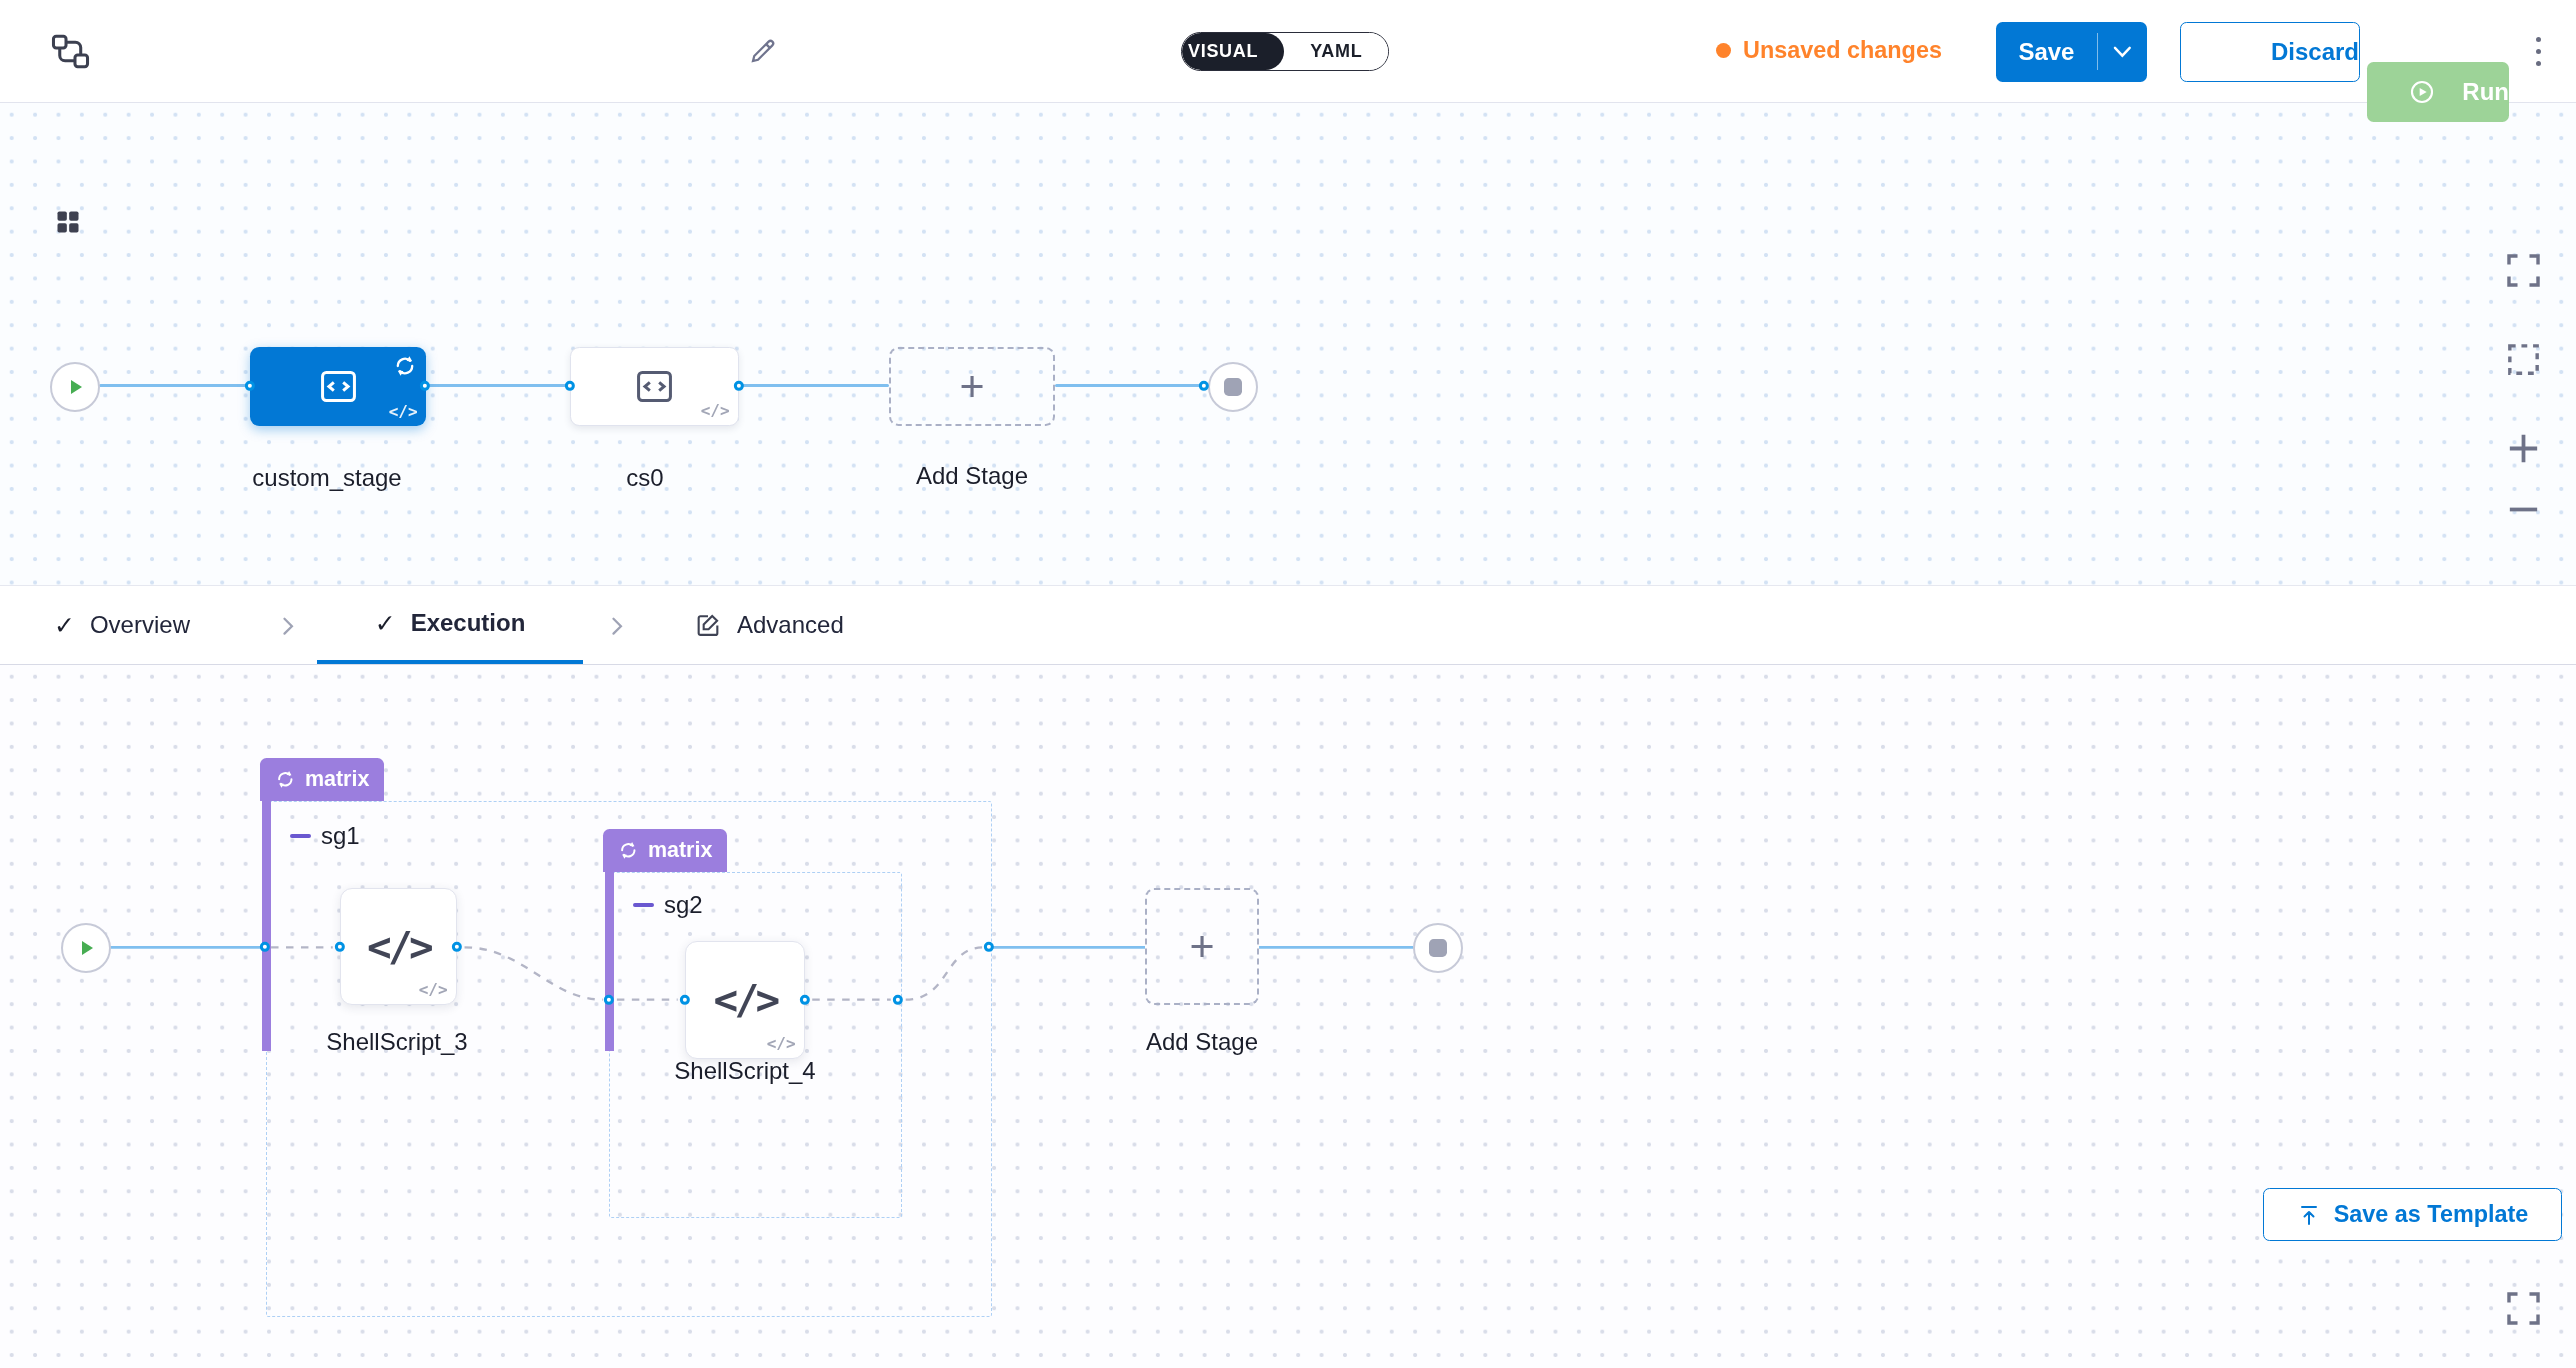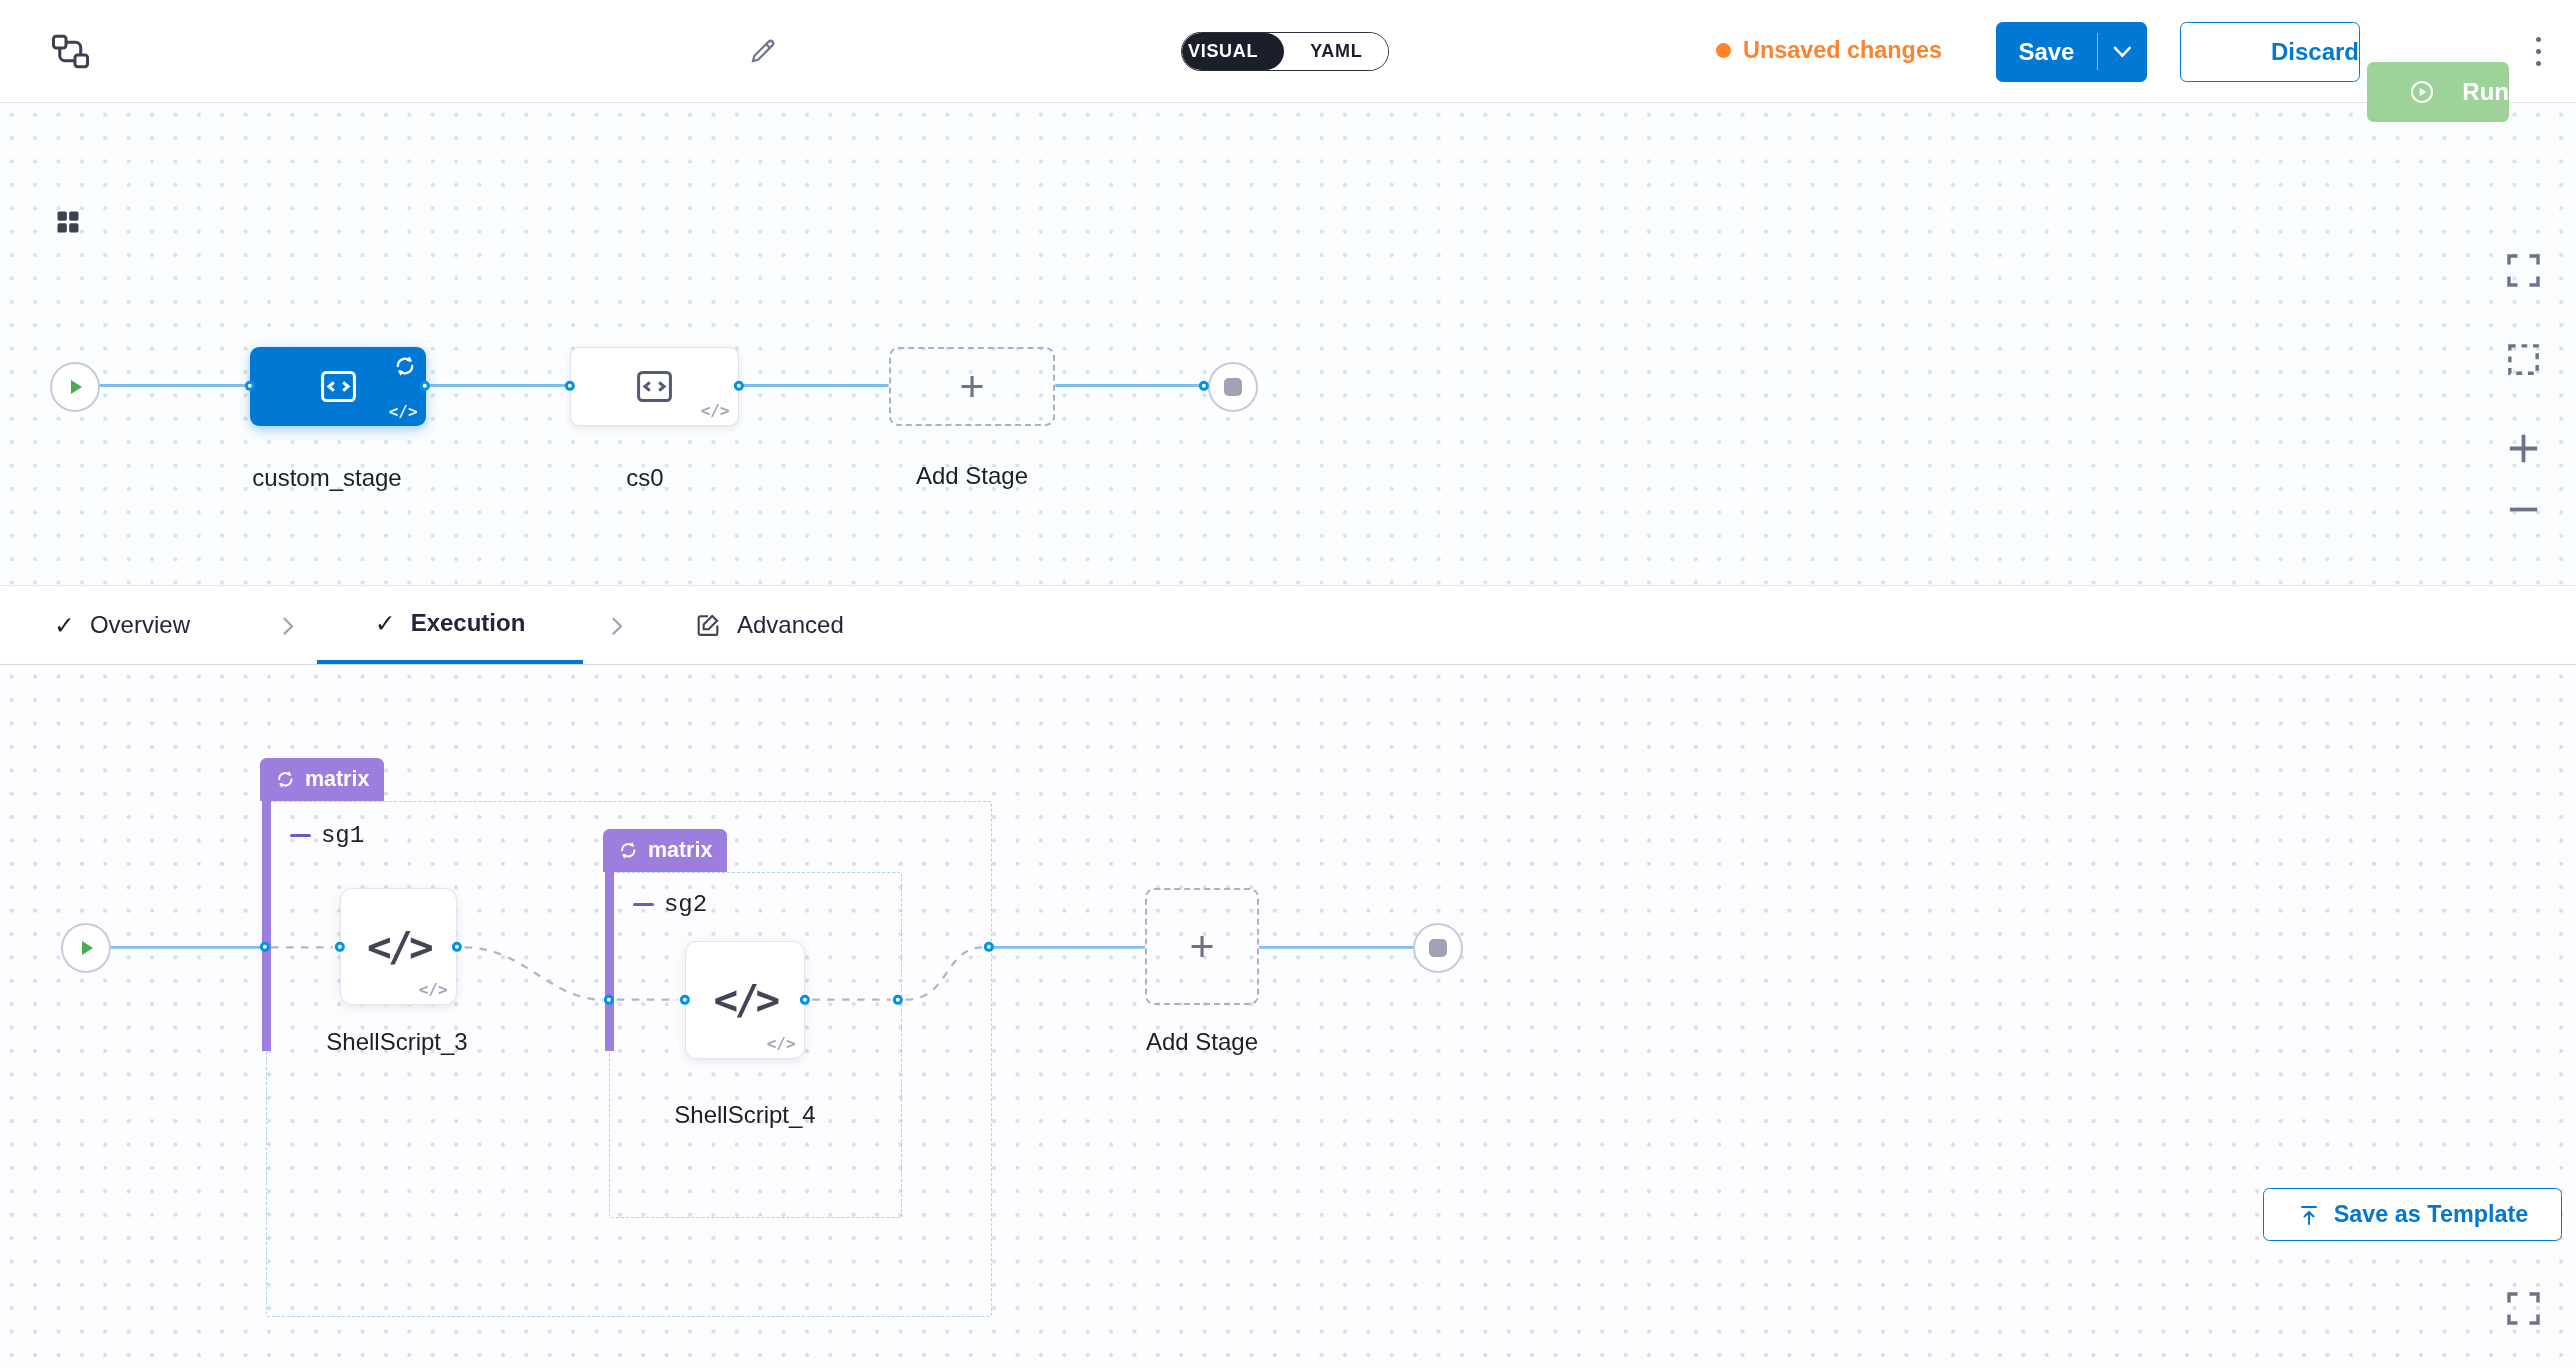--- a/index.html
+++ b/index.html
@@ -88,21 +88,21 @@
                   border:1.9px solid #0278d5; border-radius:6.5px; color:#0278d5; font-size:23.4px; font-weight:700;
                   display:flex; align-items:center; justify-content:center; gap:13px; cursor:pointer; }
 
   
   .group-box { position:absolute; border:1.9px dashed #aed0f5; border-radius:2.8px; z-index:2; }
   .group-accent { position:absolute; width:9.3px; background:#9b7ede; z-index:4; }
   .matrix-badge { position:absolute; height:43px; background:#9b7ede; border-radius:6.5px 6.5px 0 0; color:#fff;
                   display:flex; align-items:center; gap:9.3px; padding:0 15px; font-size:21.5px; font-weight:700;
                   z-index:4; cursor:pointer; }
   .matrix-badge .loop-sm { width:20.6px; height:20.6px; color:#fff; }
-  .group-name { position:absolute; display:flex; align-items:center; gap:10.3px; z-index:4;font-family:Liberation Mono, monospace; }
+  .group-name { position:absolute; display:flex; align-items:center; gap:10.3px; z-index:4; }
   .group-collapse { width:20.6px; height:3.7px; background:#6a58d0; border-radius:1.9px; cursor:pointer; }
   .group-name-text { font-size:24px; color:#1b1e2b; }
 
   .step-node { position:absolute; background:#fff; border:0.9px solid #e2e4ee; border-radius:12px;
                box-shadow:0 2.8px 9.3px rgba(40,45,80,0.10); display:flex; align-items:center; justify-content:center;
                cursor:pointer; z-index:5; }
   .code-glyph { font-family:"DejaVu Sans Mono",monospace; font-size:41px; font-weight:700; color:#414556;
                 letter-spacing:-3.7px; }
   svg { display:block; }
 </style>
@@ -345,21 +345,21 @@
     </div>
     <div class="group-name" style="left:633px; top:226px;">
       <span class="group-collapse"></span>
       <span class="group-name-text">sg2</span>
     </div>
 
     <div class="step-node" style="left:685px; top:276px; width:120px; height:118px;">
       <span class="code-glyph">&lt;/&gt;</span>
       <span class="node-corner-code">&lt;/&gt;</span>
     </div>
-    <div class="node-label" style="left:745px; top:436px;">ShellScript_4</div>
+    <div class="node-label" style="left:745px; top:392px;">ShellScript_4</div>
 
     <div class="add-box" style="left:1145px; top:223px; width:114px; height:117px;">
       <span class="plus-glyph">+</span>
     </div>
     <div class="node-label" style="left:1202px; top:363px;">Add Stage</div>
 
     <div class="endpoint" style="left:1413px; top:258px;">
       <span class="stop-square"></span>
     </div>
 

